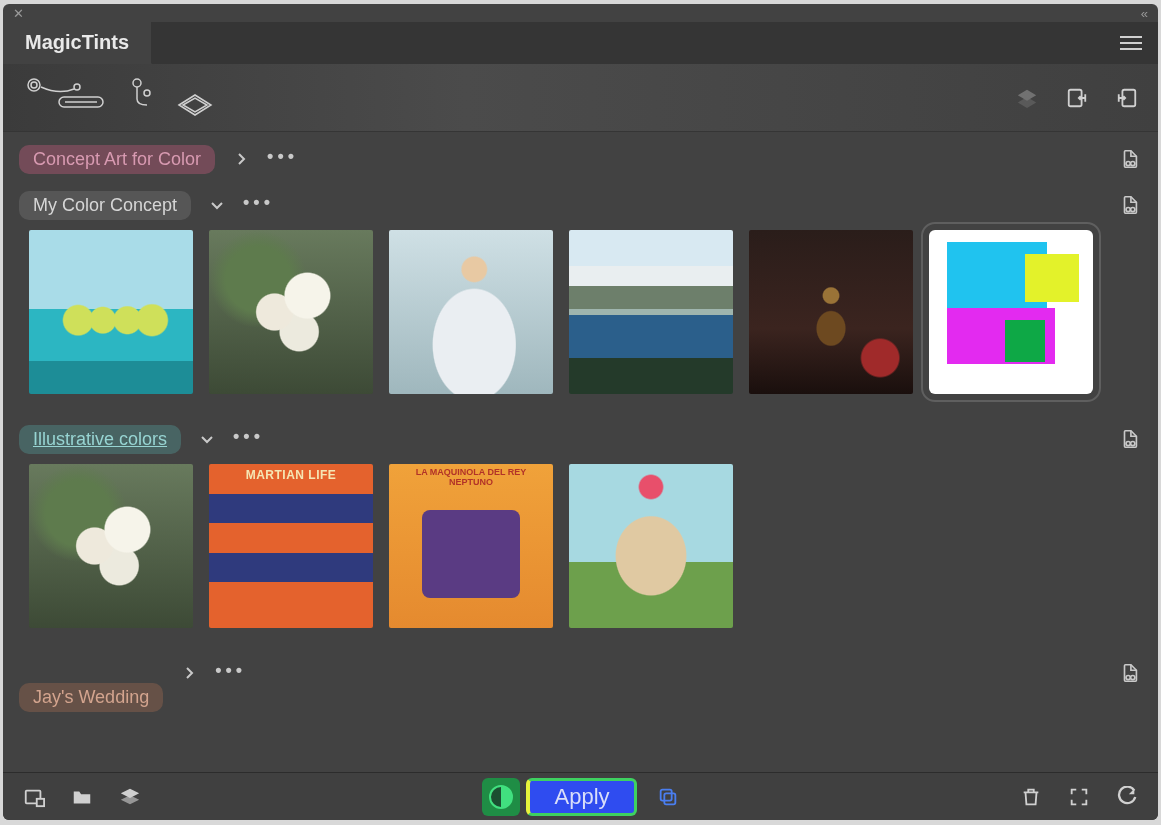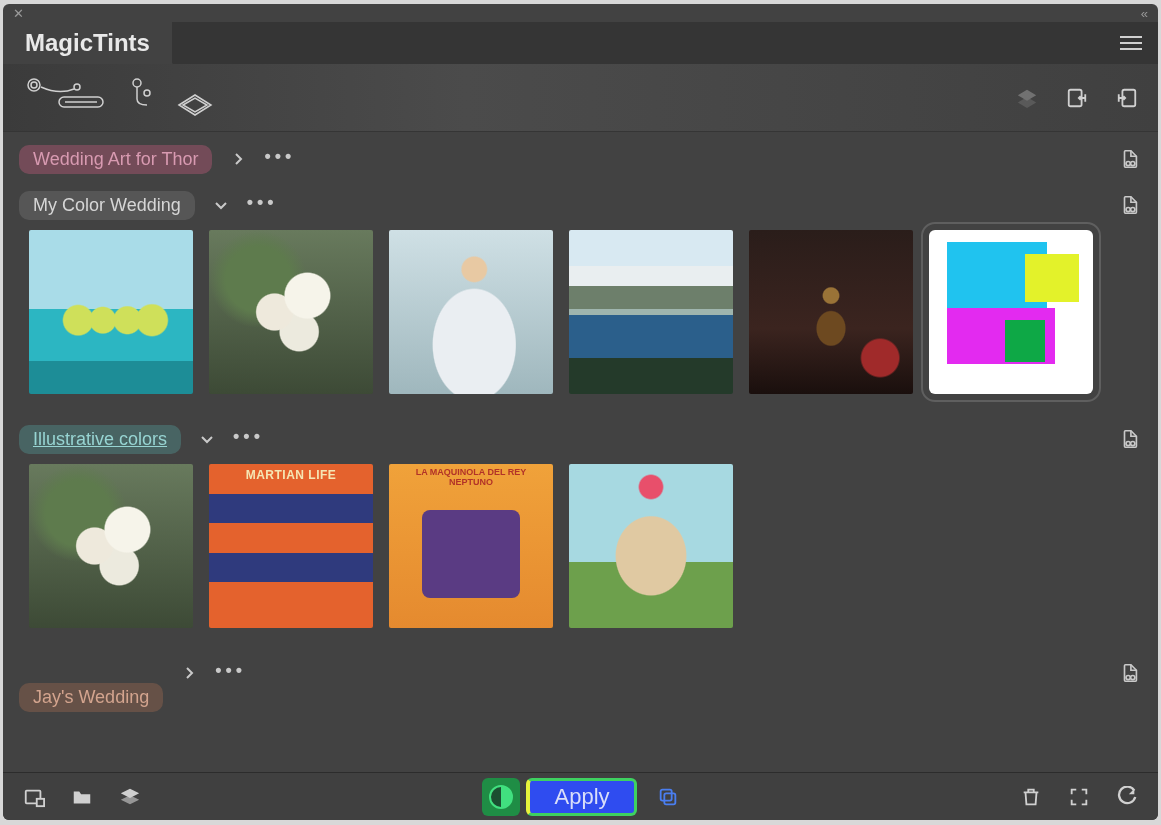--- a/index.html
+++ b/index.html
@@ -37,21 +37,21 @@
   .tabbar {
     height: 42px;
     display: flex;
     align-items: stretch;
   }
   .tab {
     background: #424242;
     padding: 0 22px;
     display: flex;
     align-items: center;
-    font-size: 24px;
+    font-size: 20px;
     font-weight: 600;
     color: #e9e9e9;
     border-right: 1px solid #353535;
     border-bottom: 1px solid #424242;
     position: relative;
   }
   .tabbar-rest {
     flex: 1;
     background: #353535;
     display: flex;
@@ -335,42 +335,42 @@
             <rect x="7" y="3" width="14" height="18" rx="2"></rect>
             <path d="M3 8 L3 16 M3 12 L10 12 M8 10 L10 12 L8 14"></path>
           </svg>
       </div>
     </div>
   </div>
 
   <div class="body" id="body">
       <div class="section">
         <div class="sec-head">
-          <div class="chip chip-pink">Wedding Art for Thor</div>
+          <div class="chip chip-pink">Concept Art for Color</div>
           <div class="chev">
             <svg width="16" height="16" viewBox="0 0 16 16" fill="none" stroke="#c9c9c9" stroke-width="2">
               <path d="M6 3l5 5-5 5"></path>
             </svg>
           </div>
           <div class="dots">•••</div>
           <div class="sec-spacer"></div>
           <div class="link-icon">
             <svg width="22" height="22" viewBox="0 0 24 24" fill="none" stroke="#c9c9c9" stroke-width="1.8">
               <path d="M13 3H7a1 1 0 0 0-1 1v16a1 1 0 0 0 1 1h11a1 1 0 0 0 1-1V9z"></path>
               <path d="M13 3v6h6"></path>
               <circle cx="10" cy="17" r="2.3"></circle>
               <circle cx="15" cy="17" r="2.3"></circle>
               <path d="M12 17h1"></path>
             </svg>
           </div>
         </div>
       </div>
       <div class="section">
         <div class="sec-head">
-          <div class="chip chip-gray">My Color Wedding</div>
+          <div class="chip chip-gray">My Color Concept</div>
           <div class="chev">
             <svg width="16" height="16" viewBox="0 0 16 16" fill="none" stroke="#c9c9c9" stroke-width="2">
               <path d="M3 6l5 5 5-5"></path>
             </svg>
           </div>
           <div class="dots">•••</div>
           <div class="sec-spacer"></div>
           <div class="link-icon">
             <svg width="22" height="22" viewBox="0 0 24 24" fill="none" stroke="#c9c9c9" stroke-width="1.8">
               <path d="M13 3H7a1 1 0 0 0-1 1v16a1 1 0 0 0 1 1h11a1 1 0 0 0 1-1V9z"></path>

